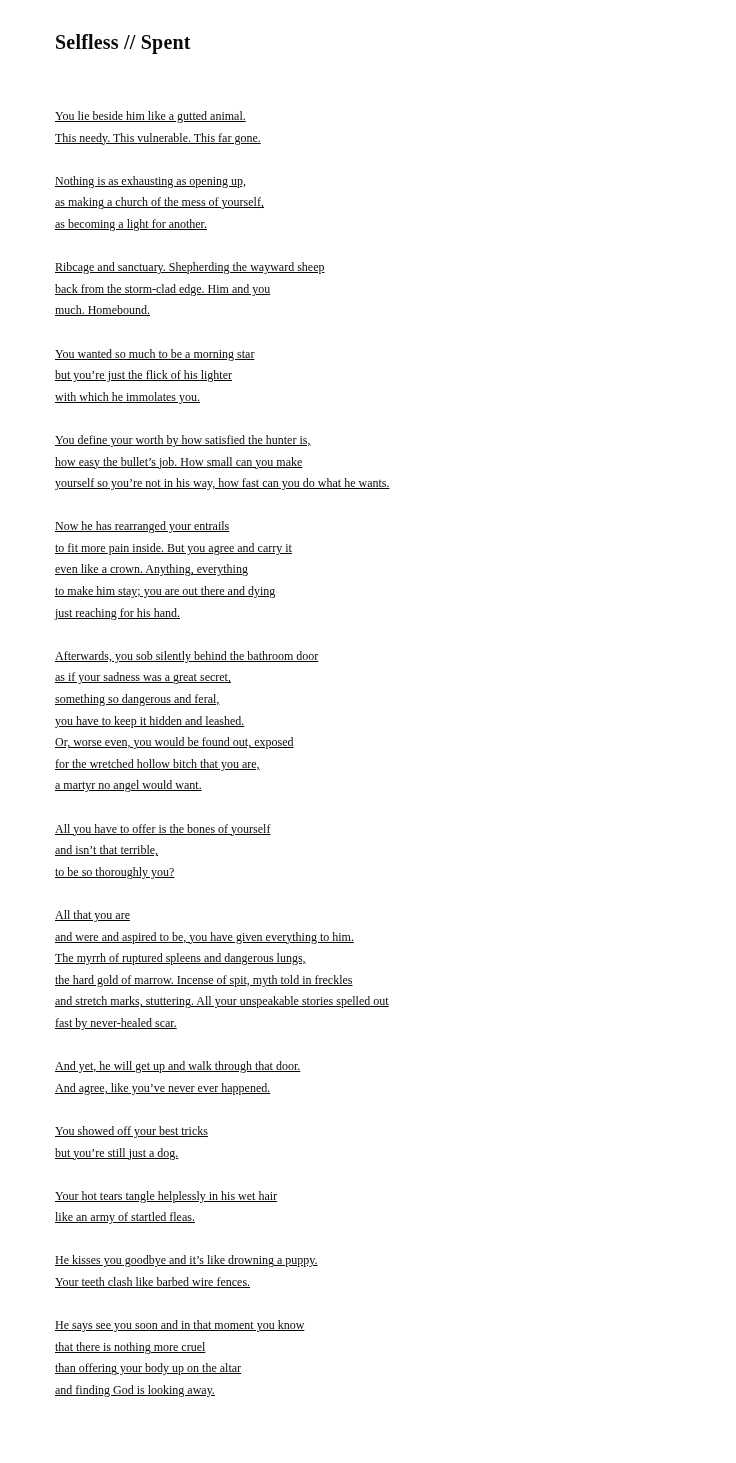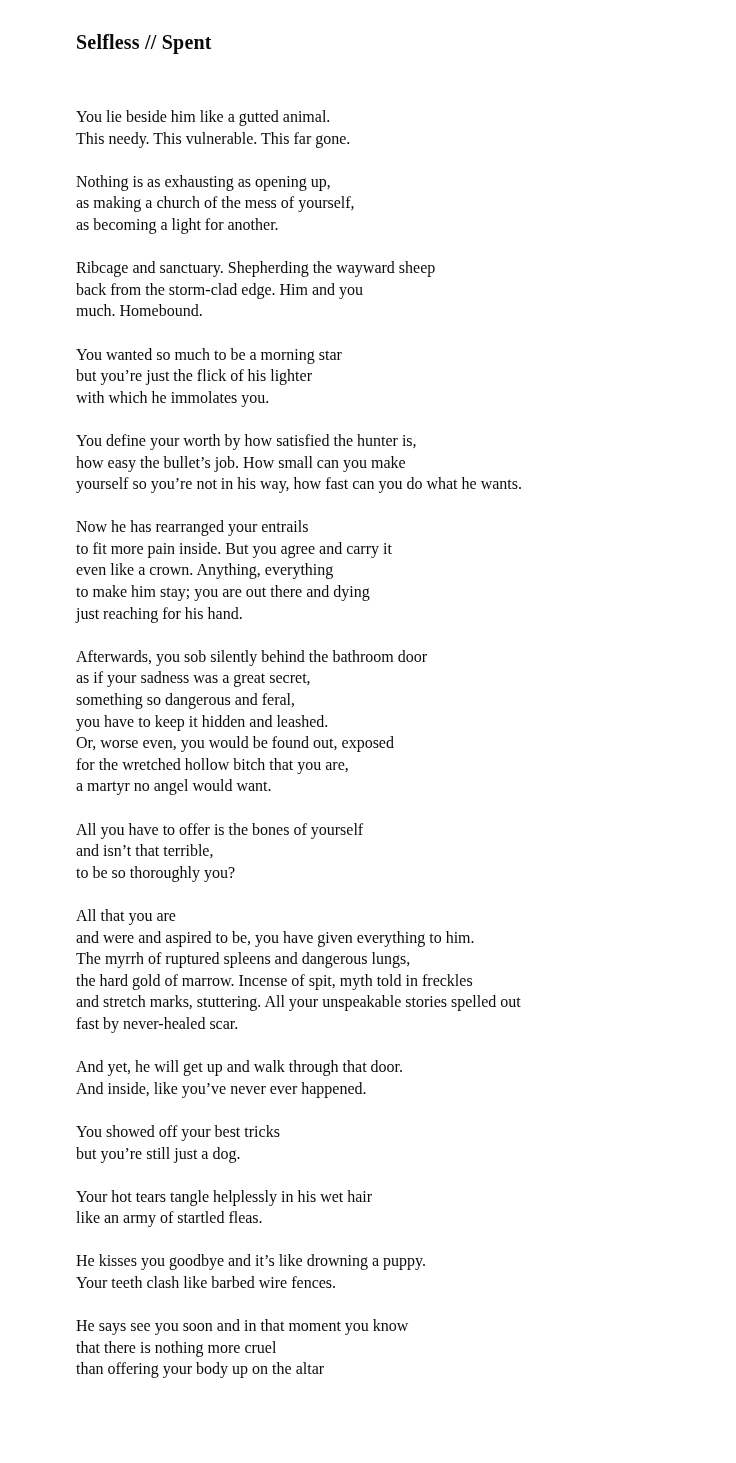--- a/index.html
+++ b/index.html
@@ -11,40 +11,41 @@
     width: 736px;
     height: 1463px;
     overflow: hidden;
     font-family: "Liberation Serif", "DejaVu Serif", serif;
     color: #0a0a0a;
   }
   .page {
     box-sizing: border-box;
     width: 684px;
     height: 1463px;
-    padding: 31px 20px 20px 76px;
+    padding: 31px 20px 20px 55px;
     border-radius: 11px;
   }
   .title {
     font-size: 20px;
     line-height: 23px;
     font-weight: bold;
     margin: 0 0 52px 0;
     letter-spacing: 0.2px;
   }
   .stanza {
     margin: 0 0 21.6px 0;
   }
   .stanza:last-child {
     margin-bottom: 0;
   }
   .line {
-    font-size: 16px;
+    font-size: 12px;
     line-height: 21.6px;
     white-space: nowrap;
+    text-decoration: underline;
   }
 </style>
 </head>
 <body>
 
 <div class="page">
   <h1 class="title">Selfless // Spent</h1>
   <div class="poem-body">
       <div class="stanza">
         <div class="line">You lie beside him like a gutted animal.</div>
@@ -94,33 +95,34 @@
       <div class="stanza">
         <div class="line">All that you are</div>
         <div class="line">and were and aspired to be, you have given everything to him.</div>
         <div class="line">The myrrh of ruptured spleens and dangerous lungs,</div>
         <div class="line">the hard gold of marrow. Incense of spit, myth told in freckles</div>
         <div class="line">and stretch marks, stuttering. All your unspeakable stories spelled out</div>
         <div class="line">fast by never-healed scar.</div>
       </div>
       <div class="stanza">
         <div class="line">And yet, he will get up and walk through that door.</div>
-        <div class="line">And inside, like you’ve never ever happened.</div>
+        <div class="line">And agree, like you’ve never ever happened.</div>
       </div>
       <div class="stanza">
         <div class="line">You showed off your best tricks</div>
         <div class="line">but you’re still just a dog.</div>
       </div>
       <div class="stanza">
         <div class="line">Your hot tears tangle helplessly in his wet hair</div>
         <div class="line">like an army of startled fleas.</div>
       </div>
       <div class="stanza">
         <div class="line">He kisses you goodbye and it’s like drowning a puppy.</div>
         <div class="line">Your teeth clash like barbed wire fences.</div>
       </div>
       <div class="stanza">
         <div class="line">He says see you soon and in that moment you know</div>
         <div class="line">that there is nothing more cruel</div>
         <div class="line">than offering your body up on the altar</div>
+        <div class="line">and finding God is looking away.</div>
       </div>
     </div>
 </div>
 
 </body></html>

